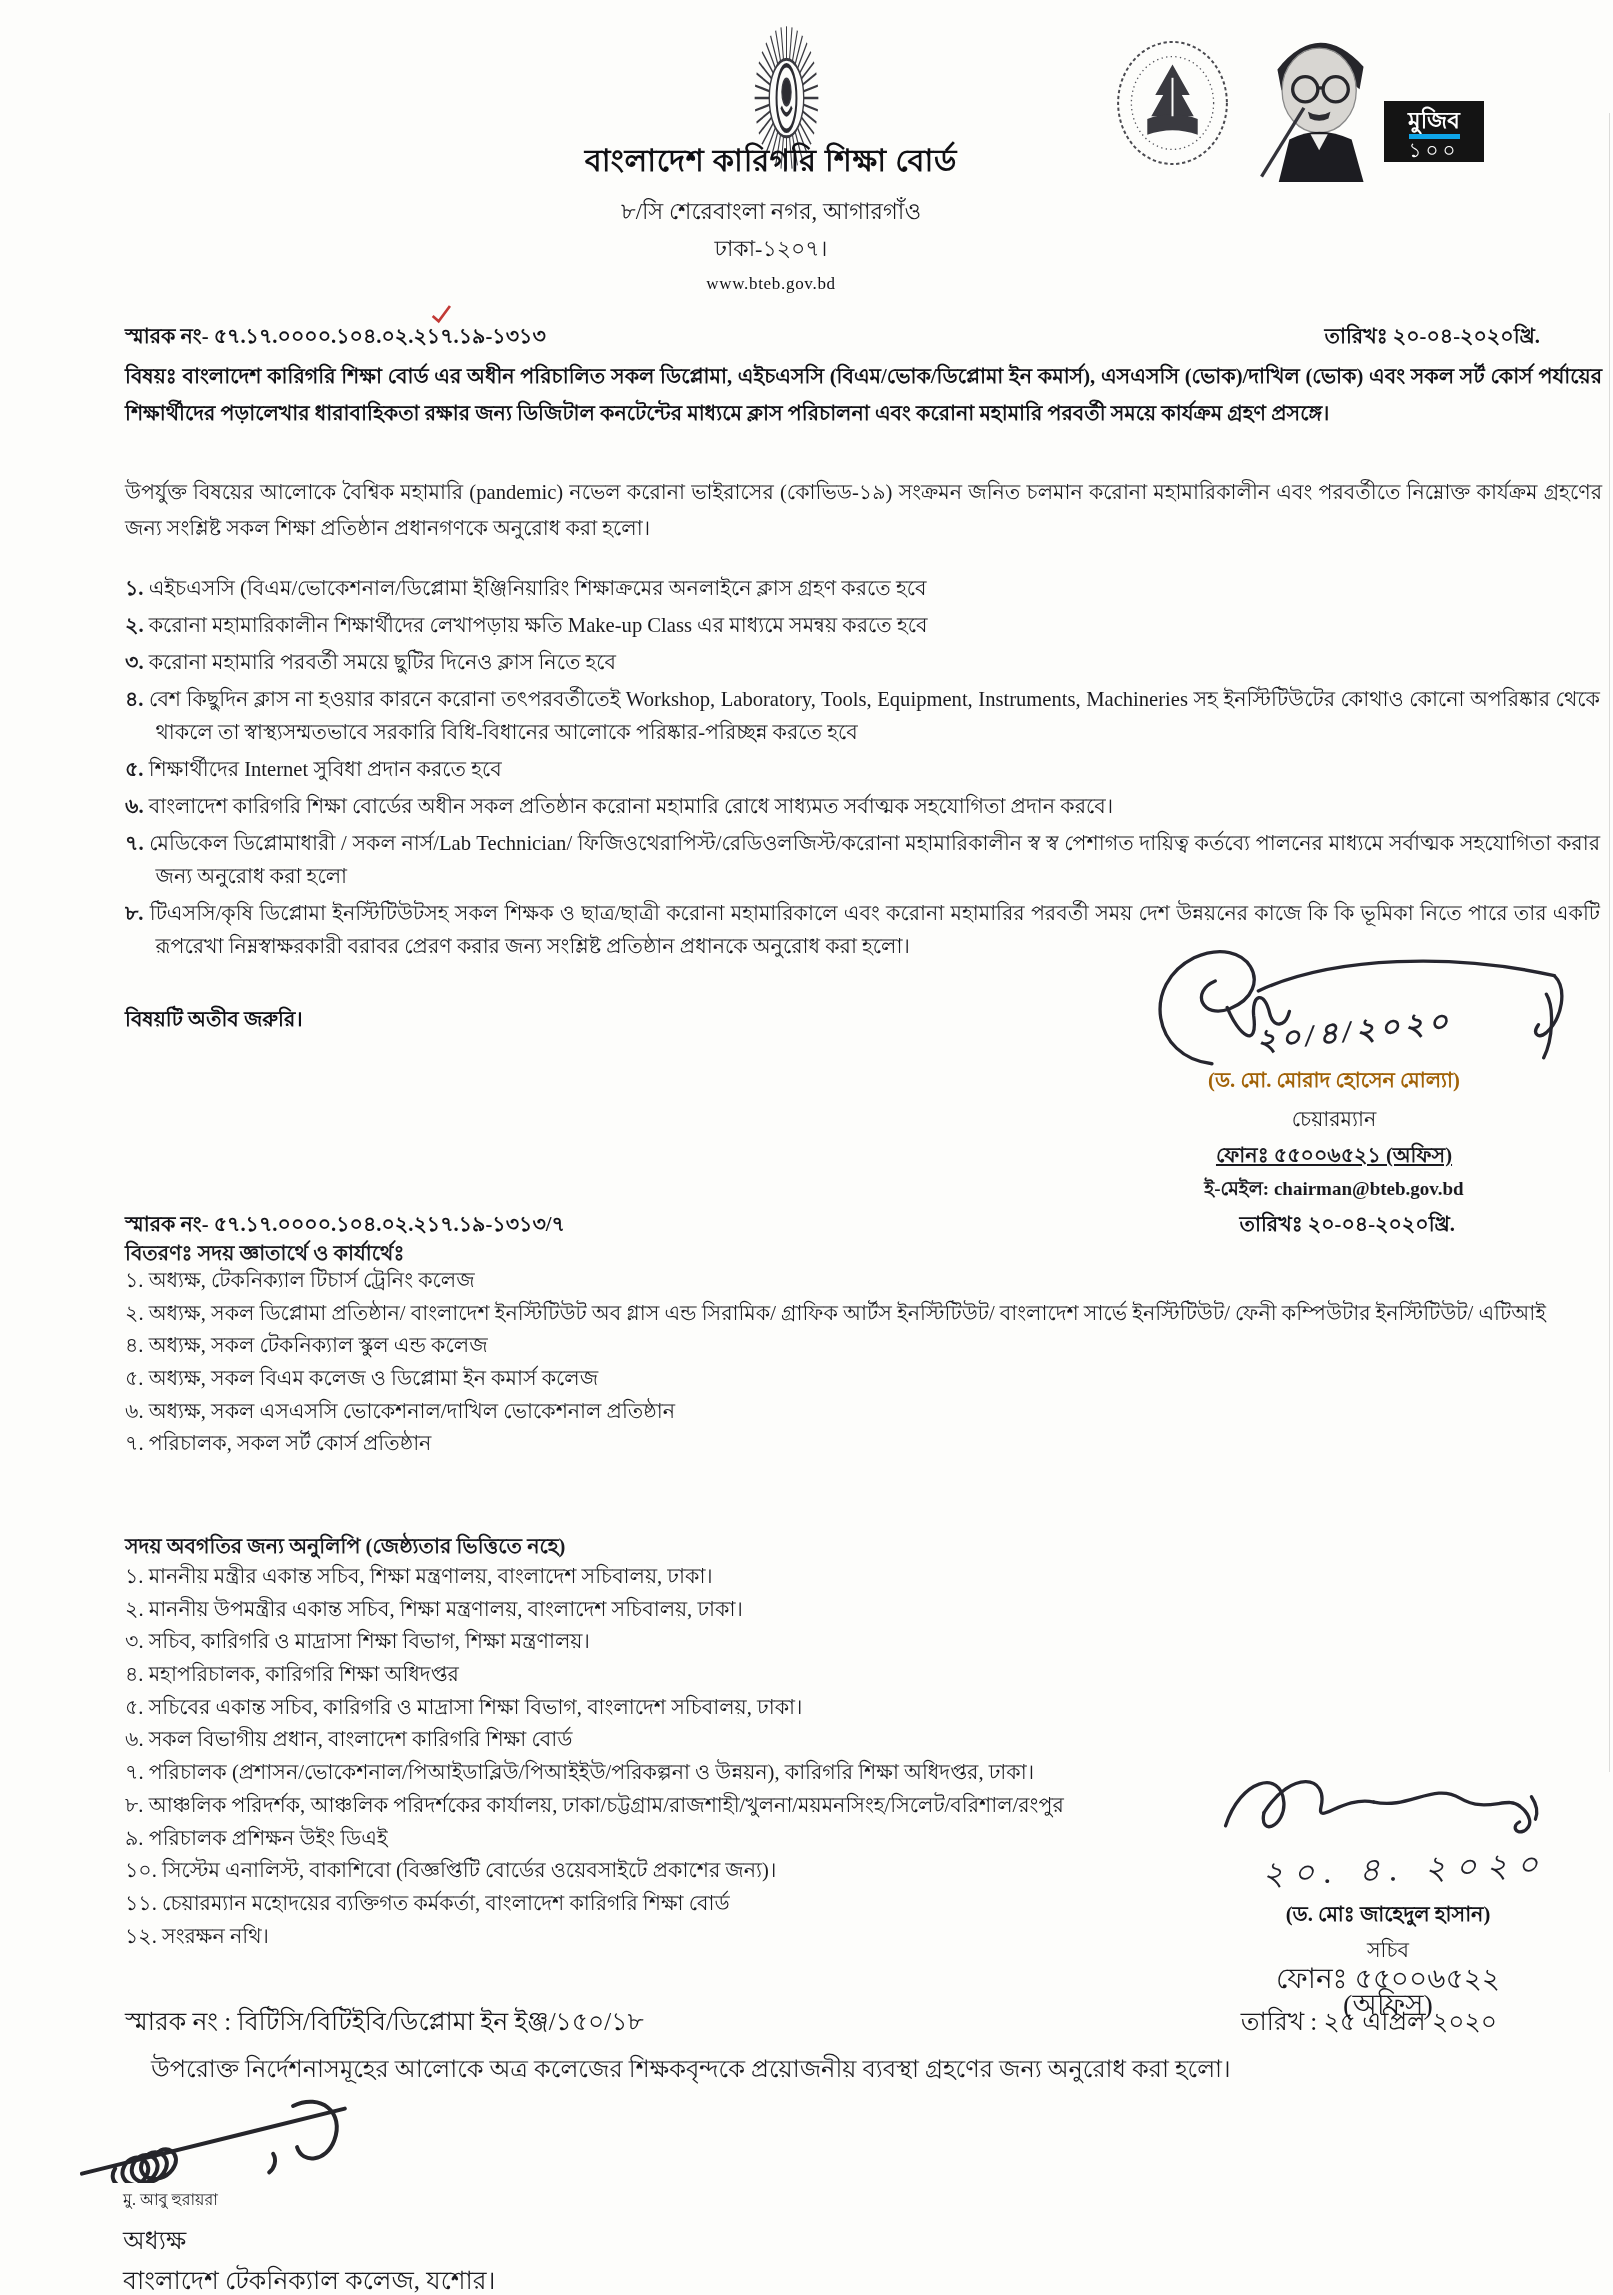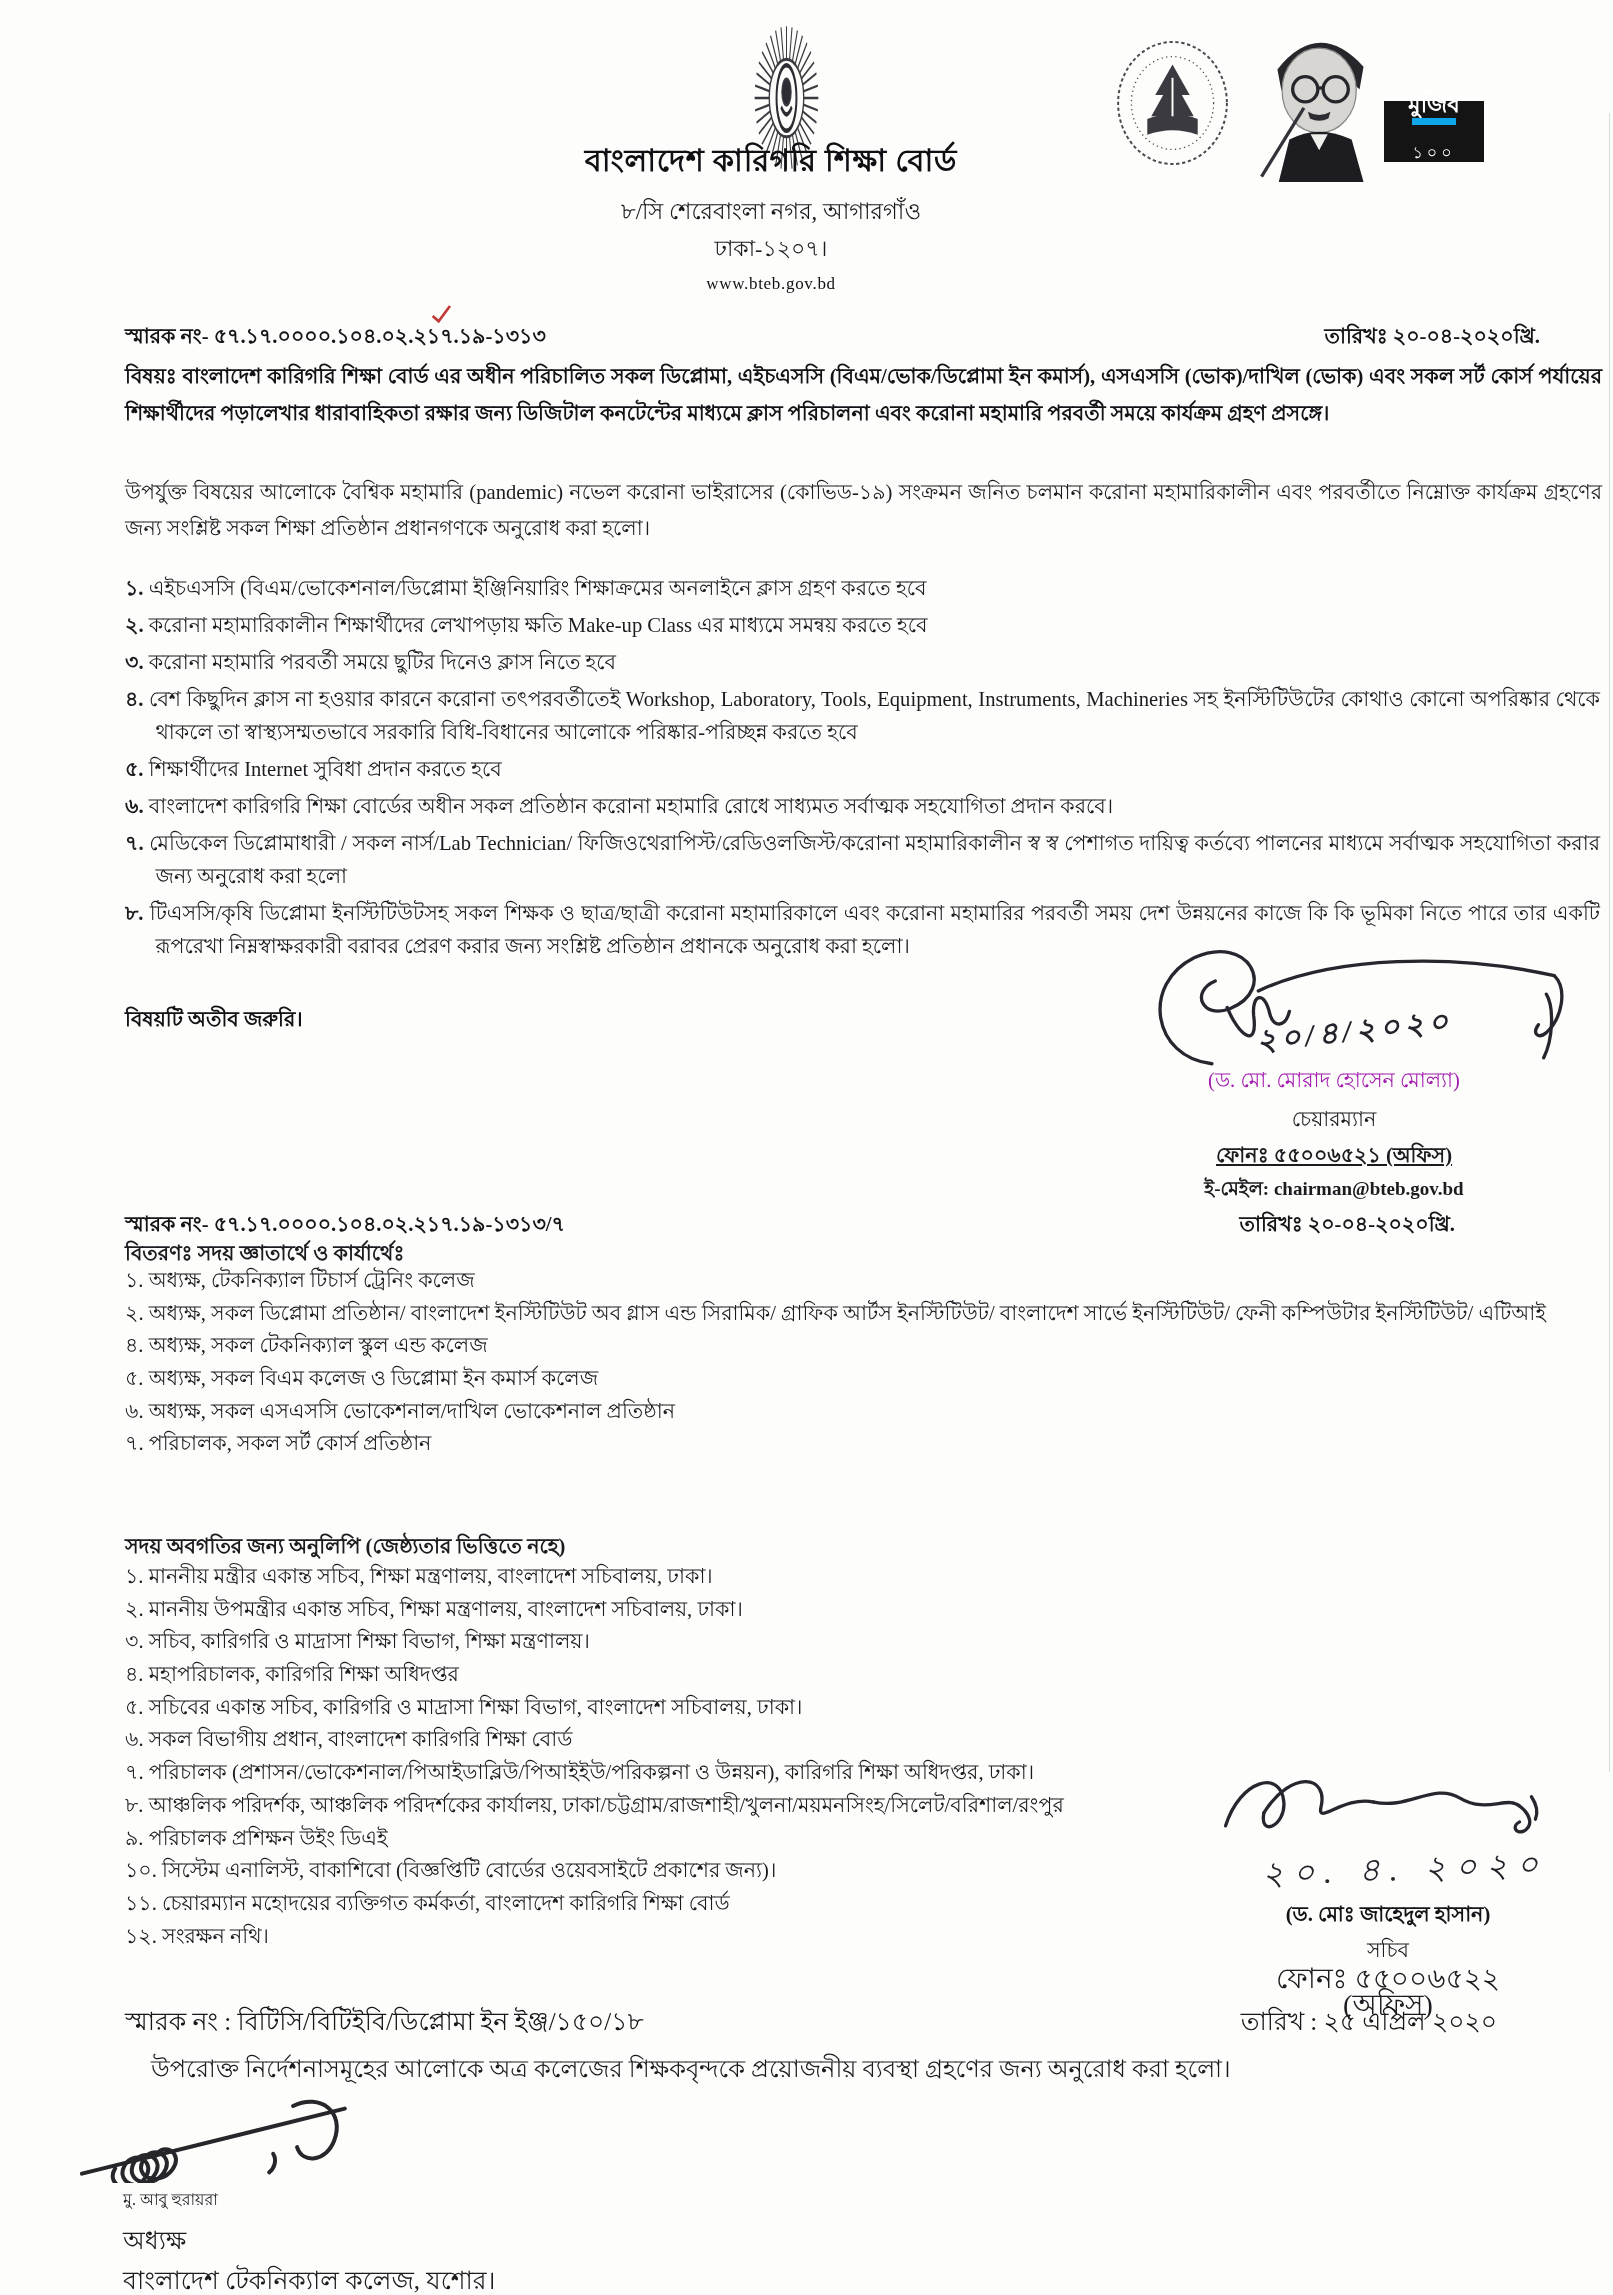--- a/index.html
+++ b/index.html
@@ -18,21 +18,21 @@
   .h-addr1{left:439px; top:195px; width:664px; text-align:center; font-size:22.6px; color:#17171c;}
   .h-addr2{left:439px; top:232px; width:664px; text-align:center; font-size:22px;}
   .h-web{left:439px; top:267px; width:664px; text-align:center; font-size:17px; letter-spacing:0.7px; color:#101014;}
 
   .seal-burst{left:750px; top:14.6px; width:73px; height:166px;}
   .seal-round{left:1114px; top:38px; width:117px; height:130px;}
   .portrait{left:1252px; top:22.6px; width:173px; height:159px;}
   .mujib-box{left:1384px; top:101px; width:100px; height:61px; background:#141414; color:#fff;
     display:flex; flex-direction:column; align-items:center; justify-content:flex-end; line-height:1.15;}
   .mujib-box .t1{font-size:22.6px; font-weight:bold;}
-  .mujib-box .t2{font-size:16px; letter-spacing:4px; border-top:7px solid #0ea5e9; padding-top:19px;}
+  .mujib-box .t2{font-size:20px; letter-spacing:4px; border-top:5px solid #0ea5e9; padding-top:0;}
 
   
   .memo-row{left:0; width:1614px; height:35px;}
   .memo-label{position:absolute; left:125px; top:0; font-weight:bold; color:#141419;}
   .memo-date{position:absolute; top:0; font-weight:bold; color:#141419;}
   .row1{top:320px;} .row1 .memo-date{right:74px;}
   .row2{top:1208px;} .row2 .memo-date{right:159px;}
   .row3{top:2005px; font-size:25px;} .row3 .memo-label{font-weight:normal; color:#161619;}
   .row3 .memo-date{right:117px; font-weight:normal; color:#161619;}
 
@@ -42,21 +42,21 @@
   .intro{left:125px; top:474px; width:1477px; line-height:36px;}
   .dir-list{left:125px; top:572px; width:1475px;}
   .li{padding-left:30.5px; text-indent:-30.5px; margin-bottom:4px;}
   .urgent{left:125px; top:1003px; font-weight:bold; color:#111116;}
 
   
   .sig1-svg{left:1122px; top:928px; width:458px; height:149px;}
   .hand{font-style:italic; color:#23232c;}
   .hand-date1{left:1256px; top:1015px; font-size:30.5px; letter-spacing:4.6px; transform:rotate(-6deg); font-weight:bold;}
   .chair-block{left:1168px; top:1066px; width:332px; text-align:center; line-height:28px;}
-  .chair-block .nm{font-weight:normal; color:#a21caf;}
+  .chair-block .nm{font-weight:bold; color:#a16207;}
   .chair-block .tt{margin-top:10.6px;}
   .chair-block .ph{margin-top:8px; font-weight:bold;text-decoration:underline;}
   .chair-block .em{margin-top:6.6px; font-weight:bold; font-size:19px;}
 
   .dist-h{left:125px; top:1237px; font-weight:bold;}
   .dist-list{left:125px; top:1265px; width:1475px; line-height:30px;}
   .dist-list .li{margin-bottom:2.7px;}
   .cc-h{left:125px; top:1530px; font-weight:bold;}
   .cc-list{left:125px; top:1561px; width:1433px; line-height:30px;}
   .cc-list .li{margin-bottom:2.7px;}

